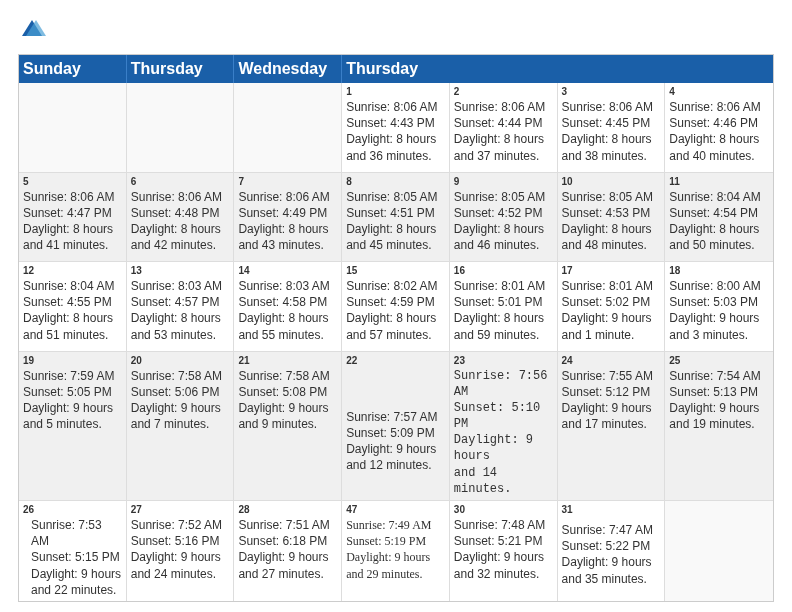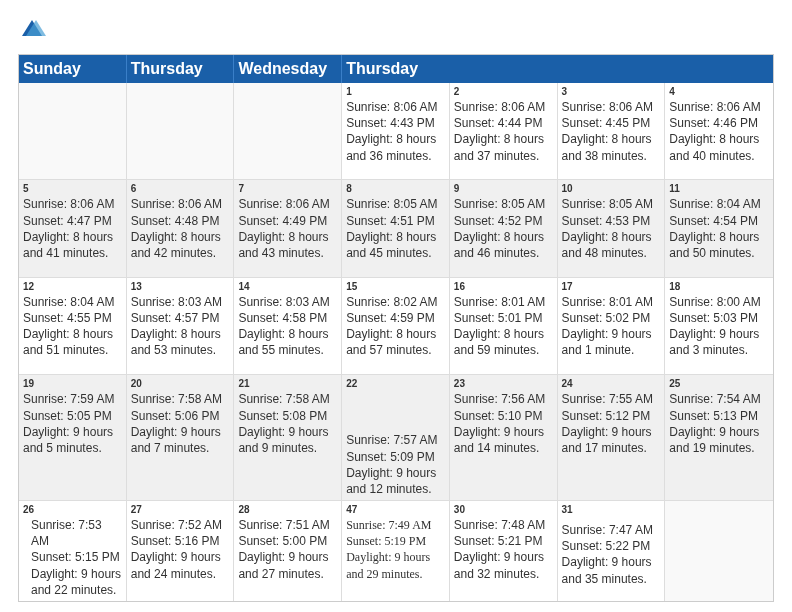--- a/index.html
+++ b/index.html
@@ -304,21 +304,21 @@
           </div>
           <div class="cal-cell shaded">
             <span class="day-num">22</span>
             <div class="cell-text" style="white-space: pre-line; margin-top: 43px;">Sunrise: 7:57 AM
 Sunset: 5:09 PM
 Daylight: 9 hours
 and 12 minutes.</div>
           </div>
           <div class="cal-cell shaded">
             <span class="day-num">23</span>
-            <div class="cell-text" style="white-space: pre-line;">Sunrise: 7:56 AM
+            <div class="cell-text" style="white-space: pre-line; font-family: Liberation Mono, monospace;">Sunrise: 7:56 AM
 Sunset: 5:10 PM
 Daylight: 9 hours
 and 14 minutes.</div>
           </div>
           <div class="cal-cell shaded">
             <span class="day-num">24</span>
             <div class="cell-text" style="white-space: pre-line;">Sunrise: 7:55 AM
 Sunset: 5:12 PM
 Daylight: 9 hours
 and 17 minutes.</div>
@@ -342,21 +342,21 @@
           <div class="cal-cell">
             <span class="day-num">27</span>
             <div class="cell-text" style="white-space: pre-line;">Sunrise: 7:52 AM
 Sunset: 5:16 PM
 Daylight: 9 hours
 and 24 minutes.</div>
           </div>
           <div class="cal-cell">
             <span class="day-num">28</span>
             <div class="cell-text" style="white-space: pre-line;">Sunrise: 7:51 AM
-Sunset: 5:00 PM
+Sunset: 6:18 PM
 Daylight: 9 hours
 and 27 minutes.</div>
           </div>
           <div class="cal-cell">
             <span class="day-num">47</span>
             <div class="cell-text" style="white-space: pre-line; font-family: Liberation Serif, serif;">Sunrise: 7:49 AM
 Sunset: 5:19 PM
 Daylight: 9 hours
 and 29 minutes.</div>
           </div>

